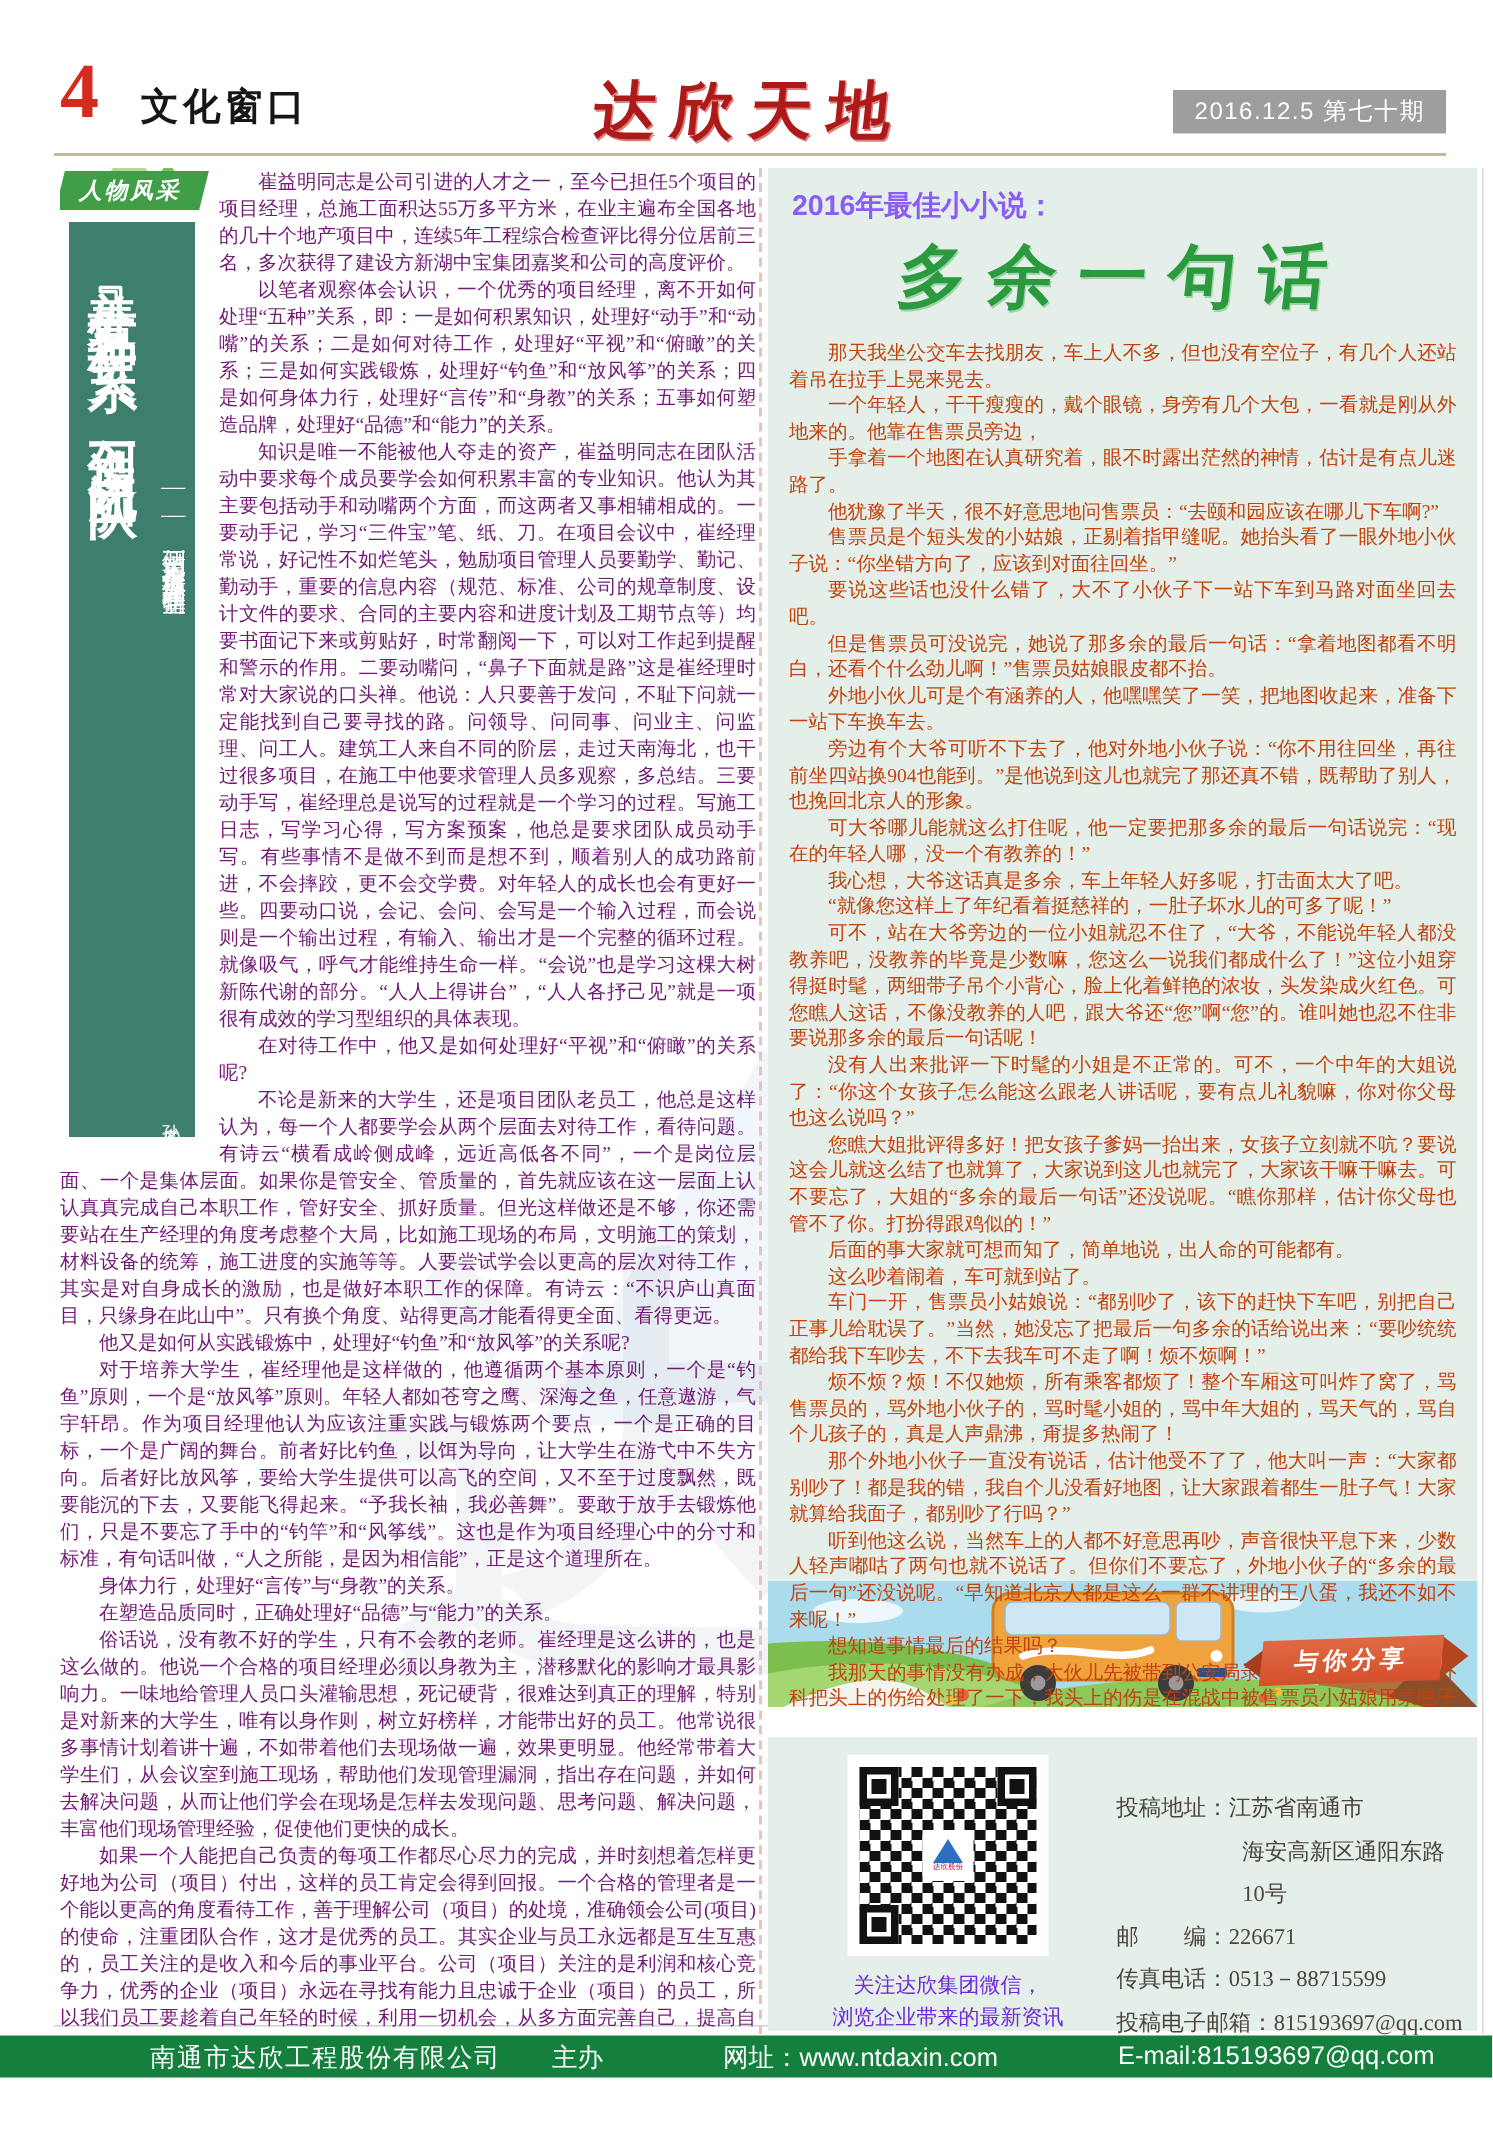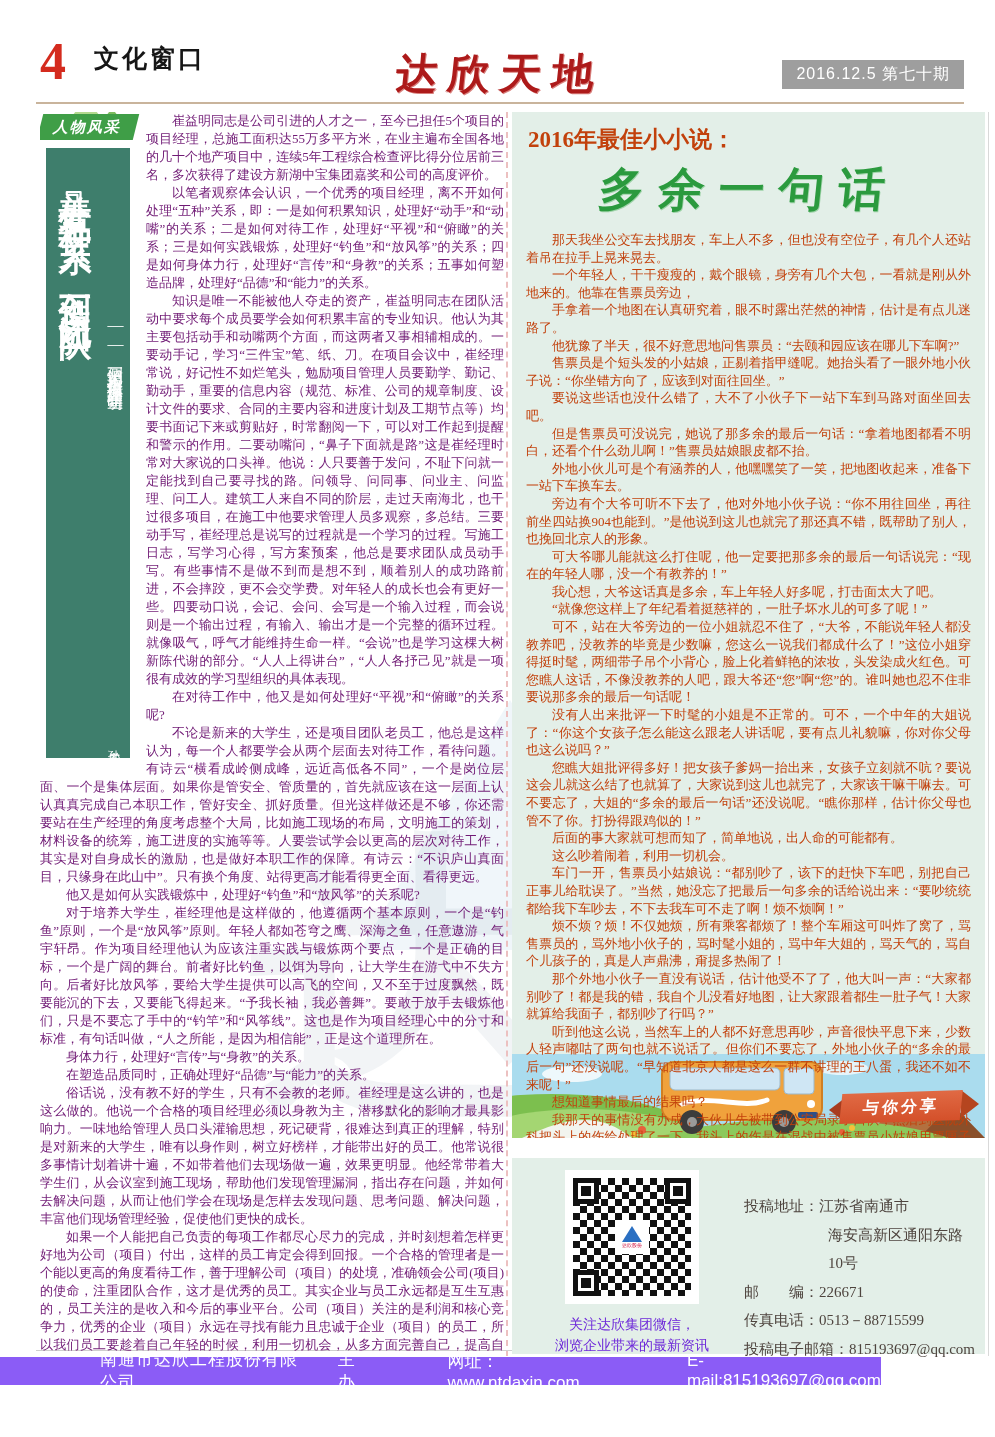--- a/index.html
+++ b/index.html
@@ -2,21 +2,21 @@
 <html><head>
 <meta charset="utf-8">
 <style>
   html,body{margin:0;padding:0;background:#ffffff;}
   body{width:995px;font-family:"Liberation Serif","DejaVu Serif",serif;}
   .page{position:relative;width:995px;height:1437px;background:#fff;overflow:hidden;}
 
   
   .header{position:absolute;left:36px;top:40px;width:928px;height:62px;border-bottom:2px solid #c9b49c;}
   .pagenum{position:absolute;left:4px;top:-4px;font-size:52px;font-weight:bold;color:#d42b1e;line-height:1;font-family:"Liberation Serif",serif;}
-  .section-name{position:absolute;left:58px;top:2px;font-size:25px;font-weight:bold;color:#161616;letter-spacing:3px;}
+  .section-name{position:absolute;left:58px;top:14px;font-size:25px;font-weight:bold;color:#161616;letter-spacing:3px;}
   .masthead{position:absolute;left:50%;transform:translateX(-50%) skewX(-6deg);top:6px;font-size:42px;font-weight:bold;color:#ad1a1a;letter-spacing:10px;text-shadow:1px 1px 0 #d8807d;}
   .issue-box{position:absolute;right:0;top:20px;background:#9e9e9e;color:#fff;font-family:"Liberation Sans",sans-serif;font-size:16px;padding:4px 14px;letter-spacing:1px;}
 
   
   .wm{position:absolute;z-index:0;pointer-events:none;}
   .wm-tri1{left:520px;top:330px;width:0;height:0;border-left:120px solid transparent;border-right:120px solid transparent;border-bottom:200px solid #dde9f3;opacity:.7;}
   .wm-tri2{left:360px;top:700px;width:0;height:0;border-left:150px solid transparent;border-right:150px solid transparent;border-bottom:250px solid #e3eef6;opacity:.55;}
   .wm-char1{left:250px;top:780px;font-size:300px;color:rgba(150,165,180,.12);font-weight:bold;}
   .wm-char2{left:520px;top:560px;font-size:280px;color:rgba(150,165,180,.10);font-weight:bold;}
 
@@ -33,21 +33,21 @@
   .tb-author{position:absolute;right:8px;bottom:12px;writing-mode:vertical-rl;text-orientation:upright;color:#fff;font-size:12px;letter-spacing:2px;}
   .left-region p{margin:0;font-size:13px;line-height:18px;color:#701a75;text-align:justify;text-indent:2em;}
 
   
   .divider-v{position:absolute;left:506px;top:112px;height:1264px;border-left:2px dashed #ecc0c0;z-index:0;}
   .edge-v{position:absolute;left:988px;top:112px;height:1244px;border-left:1px solid #d9d9d9;z-index:0;}
 
   
   .story-region{position:absolute;left:512px;top:112px;width:473px;height:1026px;background:#e3efe8;z-index:1;overflow:hidden;}
   .story-inner{position:relative;z-index:2;padding:10px 14px 0 14px;}
-  .kicker{font-size:23px;font-weight:bold;color:#c2410c;font-family:Liberation Serif, serif;margin:2px 0 2px 2px;}
+  .kicker{font-size:19px;font-weight:bold;color:#8b5cf6;font-family:Liberation Sans, sans-serif;margin:2px 0 2px 2px;}
   .story-title{text-align:center;font-size:46px;font-weight:bold;color:#2b9a3e;letter-spacing:14px;transform:skewX(-6deg);margin:4px 0 10px 0;text-shadow:1px 1px 0 #9ed3a8;}
   .story-region p{margin:0;font-size:13px;line-height:17.6px;color:#c2410c;text-align:justify;text-indent:2em;}
 
   
   .illus{position:absolute;left:0;right:0;bottom:0;height:84px;z-index:1;overflow:visible;}
   .ribbon-share{position:absolute;right:6px;bottom:14px;z-index:3;width:150px;height:34px;}
   .ribbon-share .body{position:absolute;left:12px;top:2px;width:120px;height:30px;background:linear-gradient(#e06a44,#d4502a);transform:skewX(-8deg) rotate(-2deg);display:flex;align-items:center;justify-content:center;color:#fff;font-size:16px;font-weight:bold;letter-spacing:3px;font-family:"Liberation Sans",sans-serif;}
   .ribbon-share .foldl{position:absolute;left:0;top:8px;width:0;height:0;border-top:12px solid transparent;border-bottom:12px solid transparent;border-right:16px solid #a83c1e;}
   .ribbon-share .foldr{position:absolute;right:0;top:0;width:0;height:0;border-top:14px solid transparent;border-bottom:14px solid transparent;border-left:18px solid #b5451f;}
 
@@ -65,21 +65,21 @@
   .qr .logo .sub{font-size:5px;color:#c03;line-height:1;margin-top:1px;}
   .qr-caption{margin-top:10px;font-size:14px;color:#6d28d9;line-height:1.5;}
   .contact-list{flex:1;padding:34px 10px 0 18px;font-size:15px;color:#4e443e;}
   .contact-row{display:flex;line-height:1.9;}
   .contact-row .lbl{white-space:pre;}
   .contact-row .val{font-family:"Liberation Serif",serif;}
   .contact-row.indent{padding-left:84px;}
 
   
   .footer-line{position:absolute;left:36px;top:1350px;width:928px;border-top:1px solid #cfcfcf;}
-  .footer-bar{position:absolute;left:0;top:1357px;width:881px;height:28px;background:#8b5cf6;color:#fff;display:flex;align-items:center;font-family:"Liberation Sans",sans-serif;font-size:17px;z-index:2;}
+  .footer-bar{position:absolute;left:0;top:1357px;width:995px;height:28px;background:#15803d;color:#fff;display:flex;align-items:center;font-family:"Liberation Sans",sans-serif;font-size:17px;z-index:2;}
   .footer-bar .fp{margin-left:100px;letter-spacing:1px;}
   .footer-bar .fr{margin-left:34px;}
   .footer-bar .fw{margin-left:80px;}
   .footer-bar .fe{margin-left:80px;}
 
   
   .illus svg{display:block;width:100%;height:100%;}
 </style>
 </head>
 <body>
@@ -172,21 +172,21 @@
           <p>但是售票员可没说完，她说了那多余的最后一句话：“拿着地图都看不明白，还看个什么劲儿啊！”售票员姑娘眼皮都不抬。</p>
           <p>外地小伙儿可是个有涵养的人，他嘿嘿笑了一笑，把地图收起来，准备下一站下车换车去。</p>
           <p>旁边有个大爷可听不下去了，他对外地小伙子说：“你不用往回坐，再往前坐四站换904也能到。”是他说到这儿也就完了那还真不错，既帮助了别人，也挽回北京人的形象。</p>
           <p>可大爷哪儿能就这么打住呢，他一定要把那多余的最后一句话说完：“现在的年轻人哪，没一个有教养的！”</p>
           <p>我心想，大爷这话真是多余，车上年轻人好多呢，打击面太大了吧。</p>
           <p>“就像您这样上了年纪看着挺慈祥的，一肚子坏水儿的可多了呢！”</p>
           <p>可不，站在大爷旁边的一位小姐就忍不住了，“大爷，不能说年轻人都没教养吧，没教养的毕竟是少数嘛，您这么一说我们都成什么了！”这位小姐穿得挺时髦，两细带子吊个小背心，脸上化着鲜艳的浓妆，头发染成火红色。可您瞧人这话，不像没教养的人吧，跟大爷还“您”啊“您”的。谁叫她也忍不住非要说那多余的最后一句话呢！</p>
           <p>没有人出来批评一下时髦的小姐是不正常的。可不，一个中年的大姐说了：“你这个女孩子怎么能这么跟老人讲话呢，要有点儿礼貌嘛，你对你父母也这么说吗？”</p>
           <p>您瞧大姐批评得多好！把女孩子爹妈一抬出来，女孩子立刻就不吭？要说这会儿就这么结了也就算了，大家说到这儿也就完了，大家该干嘛干嘛去。可不要忘了，大姐的“多余的最后一句话”还没说呢。“瞧你那样，估计你父母也管不了你。打扮得跟鸡似的！”</p>
           <p>后面的事大家就可想而知了，简单地说，出人命的可能都有。</p>
-          <p>这么吵着闹着，利用一切机会。</p>
+          <p>这么吵着闹着，车可就到站了。</p>
           <p>车门一开，售票员小姑娘说：“都别吵了，该下的赶快下车吧，别把自己正事儿给耽误了。”当然，她没忘了把最后一句多余的话给说出来：“要吵统统都给我下车吵去，不下去我车可不走了啊！烦不烦啊！”</p>
           <p>烦不烦？烦！不仅她烦，所有乘客都烦了！整个车厢这可叫炸了窝了，骂售票员的，骂外地小伙子的，骂时髦小姐的，骂中年大姐的，骂天气的，骂自个儿孩子的，真是人声鼎沸，甭提多热闹了！</p>
           <p>那个外地小伙子一直没有说话，估计他受不了了，他大叫一声：“大家都别吵了！都是我的错，我自个儿没看好地图，让大家跟着都生一肚子气！大家就算给我面子，都别吵了行吗？”</p>
           <p>听到他这么说，当然车上的人都不好意思再吵，声音很快平息下来，少数人轻声嘟咕了两句也就不说话了。但你们不要忘了，外地小伙子的“多余的最后一句”还没说呢。“早知道北京人都是这么一群不讲理的王八蛋，我还不如不来呢！”</p>
           <p>想知道事情最后的结果吗？</p>
           <p>我那天的事情没有办成，大伙儿先被带到公安局录了口供，然后到医院外科把头上的伤给处理了一下，我头上的伤是在混战中被售票员小姑娘用票匣子给砸的。</p>
         </div>
     </div>
     <div class="ribbon-share">
       <div class="foldl"></div>

